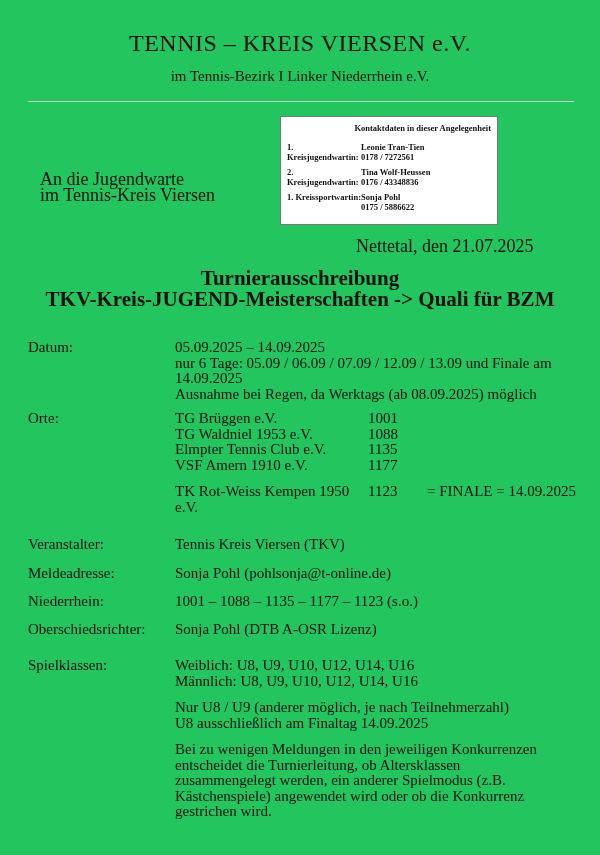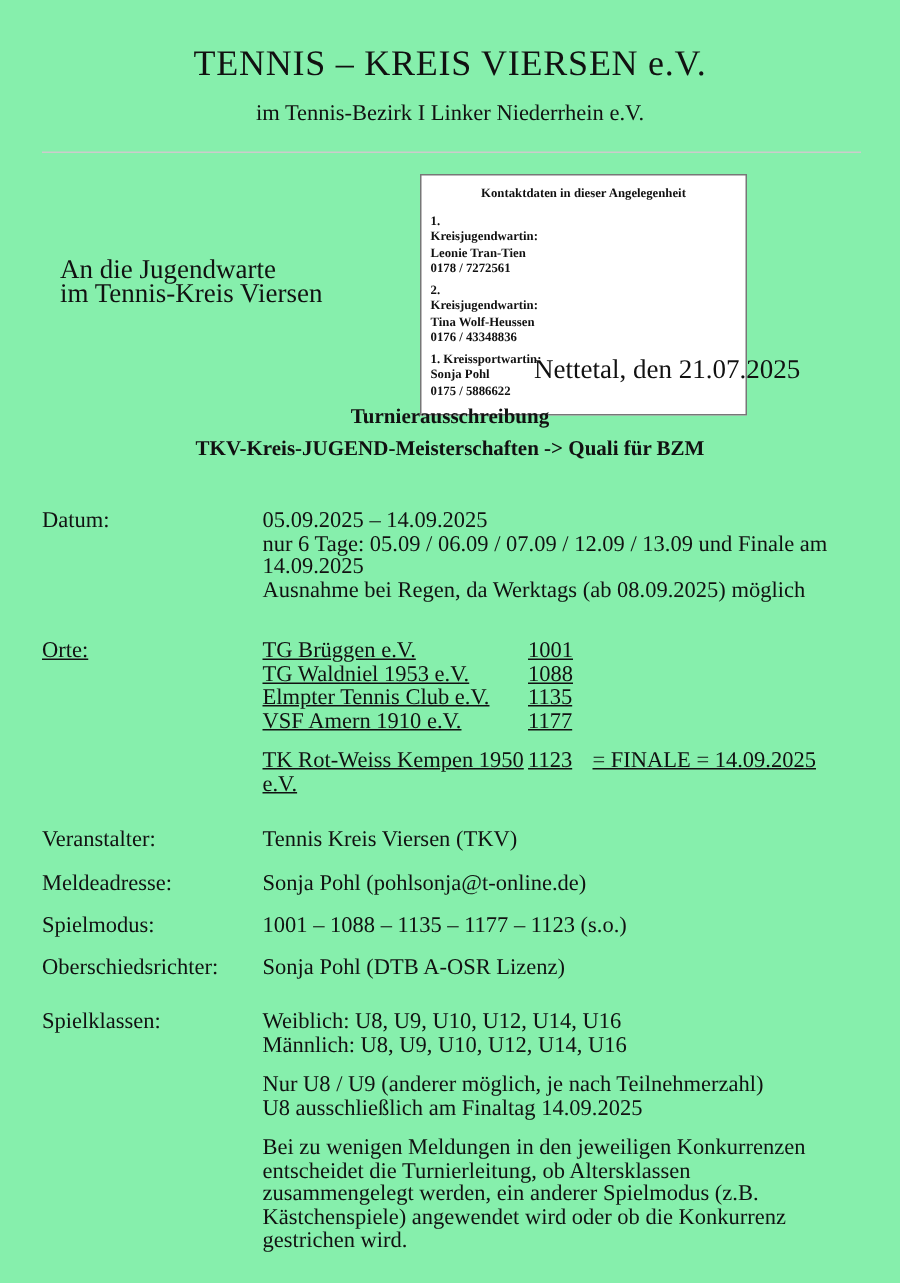--- a/index.html
+++ b/index.html
@@ -1,21 +1,21 @@
 <!DOCTYPE html>
 <html><head>
 <meta charset="utf-8">
 <style>
   * { margin: 0; padding: 0; box-sizing: border-box; }
   html, body { background: #ffffff; }
   .page {
     position: relative;
     width: 600px;
     height: 855px;
-    background: #86efac;
+    background: #22c55e;
     font-family: "Liberation Serif", serif;
     color: #111111;
     overflow: hidden;
   }
 
   
   .org-header { text-align: center; padding-top: 30px; }
   .org-title {
     font-size: 24px;
     font-weight: 400;
@@ -39,22 +39,22 @@
     position: absolute;
     left: 280px; top: 116px;
     width: 218px;
     border: 1px solid #777777;
     background: #ffffff;
     padding: 6px 6px 7px 6px;
     font-size: 8.5px;
     font-weight: 700;
     line-height: 10.5px;
   }
-  .contact-box-title { text-align: center; margin-bottom: 8px; }
-  .contact-row { display: flex; margin-bottom: 4px; flex-direction: column; }
+  .contact-box-title { text-align: right; margin-bottom: 8px; }
+  .contact-row { display: flex; margin-bottom: 4px; }
   .contact-role { width: 74px; flex: none; }
   .contact-person .contact-phone { }
 
   
   .recipient {
     position: absolute;
     left: 40px; top: 171px;
     font-size: 18px;
     line-height: 16px;
   }
@@ -64,38 +64,38 @@
     position: absolute;
     left: 356px; top: 236px;
     font-size: 18px;
   }
 
   
   .doc-title {
     position: absolute;
     left: 0; right: 0; top: 268px;
     text-align: center;
-    font-size: 14px;
+    font-size: 21px;
     font-weight: 700;
     line-height: 21px;
   }
 
   
   .body {
     position: absolute;
     left: 28px; right: 24px; top: 340px;
     font-size: 15px;
     line-height: 15.5px;
   }
   .detail-row { display: flex; align-items: flex-start; }
   .detail-label { width: 147px; flex: none; }
   .detail-value { flex: 1; }
 
-  .row-orte { margin-top: 25px; text-decoration: underline; }
-  .venue-row { display: flex; }
+  .row-orte { margin-top: 9px; }
+  .venue-row { display: flex; gap: 16px; }
   .venue-name { width: 177px; flex: none; }
   .venue-code { width: 43px; flex: none; }
   .venue-gap { height: 11px; }
   .row-veranstalter { margin-top: 22px; }
   .row-meldeadresse { margin-top: 13px; }
   .row-ausrichter { margin-top: 13px; }
   .row-oberschiedsrichter { margin-top: 12px; }
   .row-spielklassen { margin-top: 21px; }
   .block-gap { height: 11px; }
   .conditions { max-width: 374px; }
@@ -191,21 +191,21 @@
       <div class="detail-label">Veranstalter:</div>
       <div class="detail-value">Tennis Kreis Viersen (TKV)</div>
     </div>
 
     <div class="detail-row row-meldeadresse">
       <div class="detail-label">Meldeadresse:</div>
       <div class="detail-value">Sonja Pohl (pohlsonja@t-online.de)</div>
     </div>
 
     <div class="detail-row row-ausrichter">
-      <div class="detail-label">Spielmodus:</div>
+      <div class="detail-label">Niederrhein:</div>
       <div class="detail-value">1001 – 1088 – 1135 – 1177 – 1123 (s.o.)</div>
     </div>
 
     <div class="detail-row row-oberschiedsrichter">
       <div class="detail-label">Oberschiedsrichter:</div>
       <div class="detail-value">Sonja Pohl (DTB A-OSR Lizenz)</div>
     </div>
 
     <div class="detail-row row-spielklassen">
       <div class="detail-label">Spielklassen:</div>

